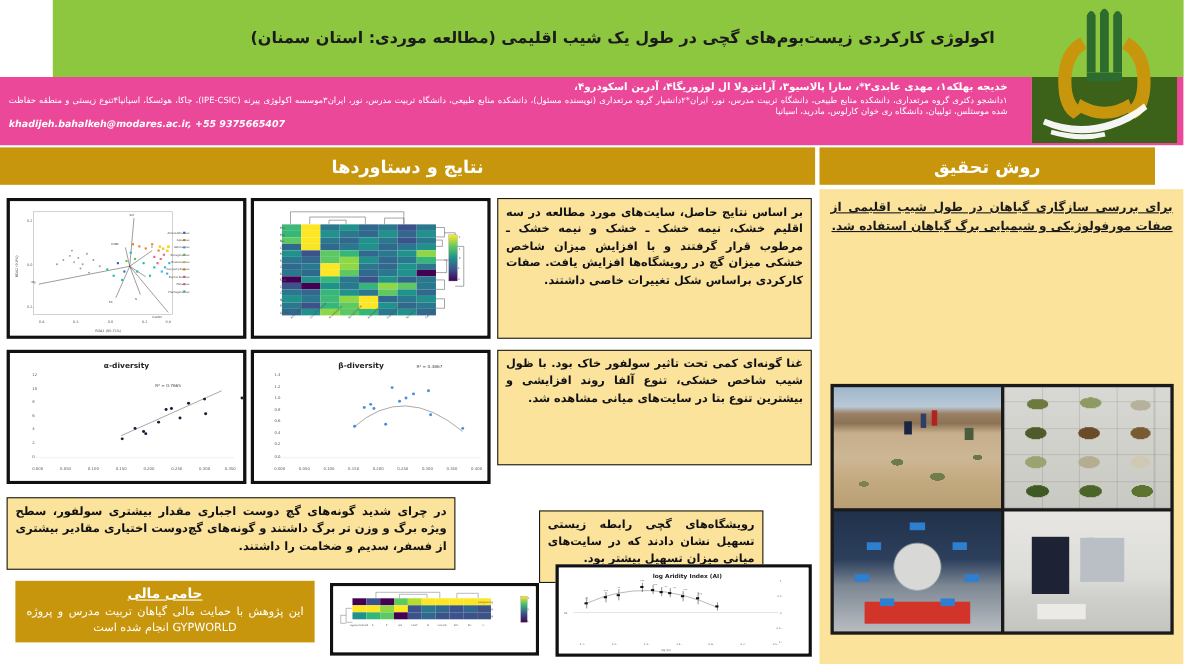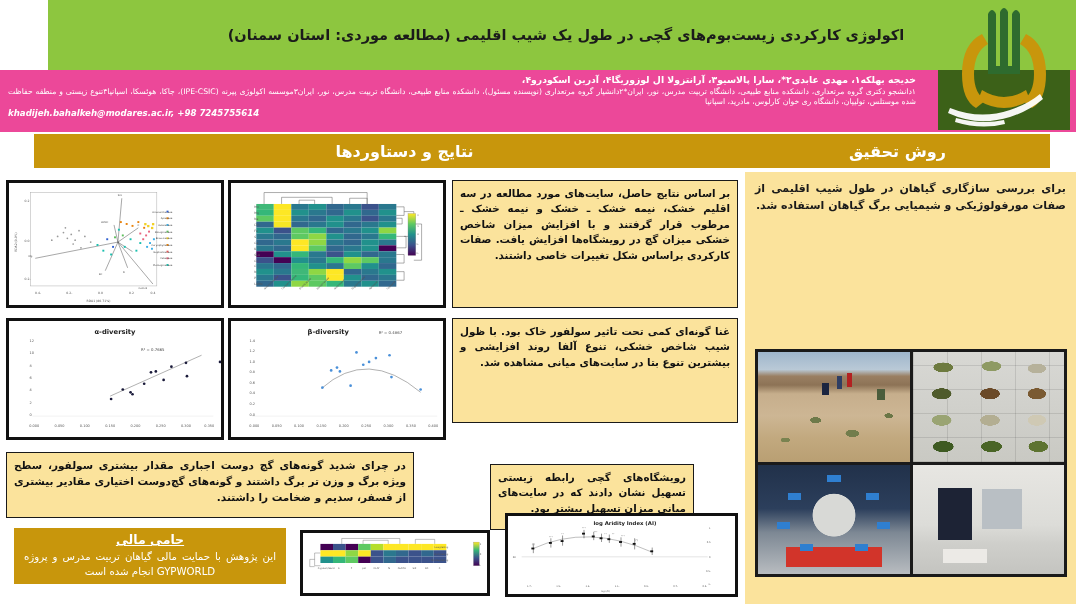--- a/index.html
+++ b/index.html
@@ -90,20 +90,21 @@
     padding: 8px 10px;
   }
   .right-text {
     direction: rtl;
     font-size: 11px;
     font-weight: bold;
     color: #1a1a1a;
     line-height: 1.55;
     text-align: justify;
     text-align-last: right;
+    text-decoration: underline;
   }
   .right-text p { margin: 0 0 6px 0; }
 
   
   .photo-grid {
     position: absolute; left: 755px; top: 349px;
     width: 312px; height: 228px;
     display: grid;
     grid-template-columns: 1fr 1fr;
     grid-template-rows: 1fr 1fr;
@@ -252,21 +253,21 @@
 
 <div id="poster">
 
   <div class="header-band">
     <div class="poster-title">اکولوژی کارکردی زیست‌بوم‌های گچی در طول یک شیب اقلیمی (مطالعه موردی: استان سمنان)</div>
   </div>
 
   <div class="authors-band">
     <div class="authors-line">خدیجه بهلکه۱، مهدی عابدی۲*، سارا پالاسیو۳، آرانتزولا ال لوزوریگا۴، آدرین اسکودرو۴،</div>
     <div class="affil-line">۱دانشجو دکتری گروه مرتعداری، دانشکده منابع طبیعی، دانشگاه تربیت مدرس، نور، ایران*۲دانشیار گروه مرتعداری (نویسنده مسئول)، دانشکده منابع طبیعی، دانشگاه تربیت مدرس، نور، ایران۳موسسه اکولوژی پیرنه (IPE-CSIC)، جاکا، هوئسکا، اسپانیا۴تنوع زیستی و منطقه حفاظت شده موستلس، تولیپان، دانشگاه ری خوان کارلوس، مادرید، اسپانیا</div>
-    <div class="email-line">khadijeh.bahalkeh@modares.ac.ir, +98 7245755614</div>
+    <div class="email-line">khadijeh.bahalkeh@modares.ac.ir, +55 9375665407</div>
   </div>
 
   <div class="logo-box">
     <svg viewBox="0 0 132 126" width="132" height="126" aria-hidden="true">
       <rect x="0" y="0" width="132" height="66" fill="#8dc63f"></rect>
       <rect x="0" y="66" width="132" height="60" fill="#3c6118"></rect>
       <g>
         <path d="M50 10 q4 -8 8 0 v52 h-8 z" fill="#2e6b2e"></path>
         <path d="M62 8  q4 -8 8 0 v54 h-8 z" fill="#2e6b2e"></path>
         <path d="M74 10 q4 -8 8 0 v52 h-8 z" fill="#2e6b2e"></path>
@@ -275,21 +276,21 @@
         <path d="M94 104 q14 -8 14 -34 q0 -30 -20 -40 l-6 10 q14 8 14 30 q0 20 -12 26 z" fill="#c8960c"></path>
         <path d="M44 86 q22 14 44 0 l4 10 q-26 16 -52 0 z" fill="#c8960c"></path>
       </g>
       <g fill="#ffffff" opacity="0.95">
         <path d="M12 104 q30 12 60 2 q18 -6 30 -16 l3 5 q-14 12 -33 18 q-32 10 -62 -4 z"></path>
         <path d="M18 114 q26 7 48 2 l1 4 q-24 6 -50 -2 z"></path>
       </g>
     </svg>
   </div>
 
-  <div style="position:absolute;left:0;top:134px;width:741px;margin-left:34px;">
+  <div style="position:absolute;left:0;top:134px;width:741px;">
     <div class="section-header">نتایج و دستاوردها</div>
   </div>
 
   <div style="position:absolute;left:745px;top:134px;width:305px;">
     <div class="section-header">روش تحقیق</div>
   </div>
 
   <div class="right-panel-body">
     <div class="right-text">
       <p>برای بررسی سازگاری گیاهان در طول شیب اقلیمی از صفات مورفولوژیکی و شیمیایی برگ گیاهان استفاده شد.</p>

